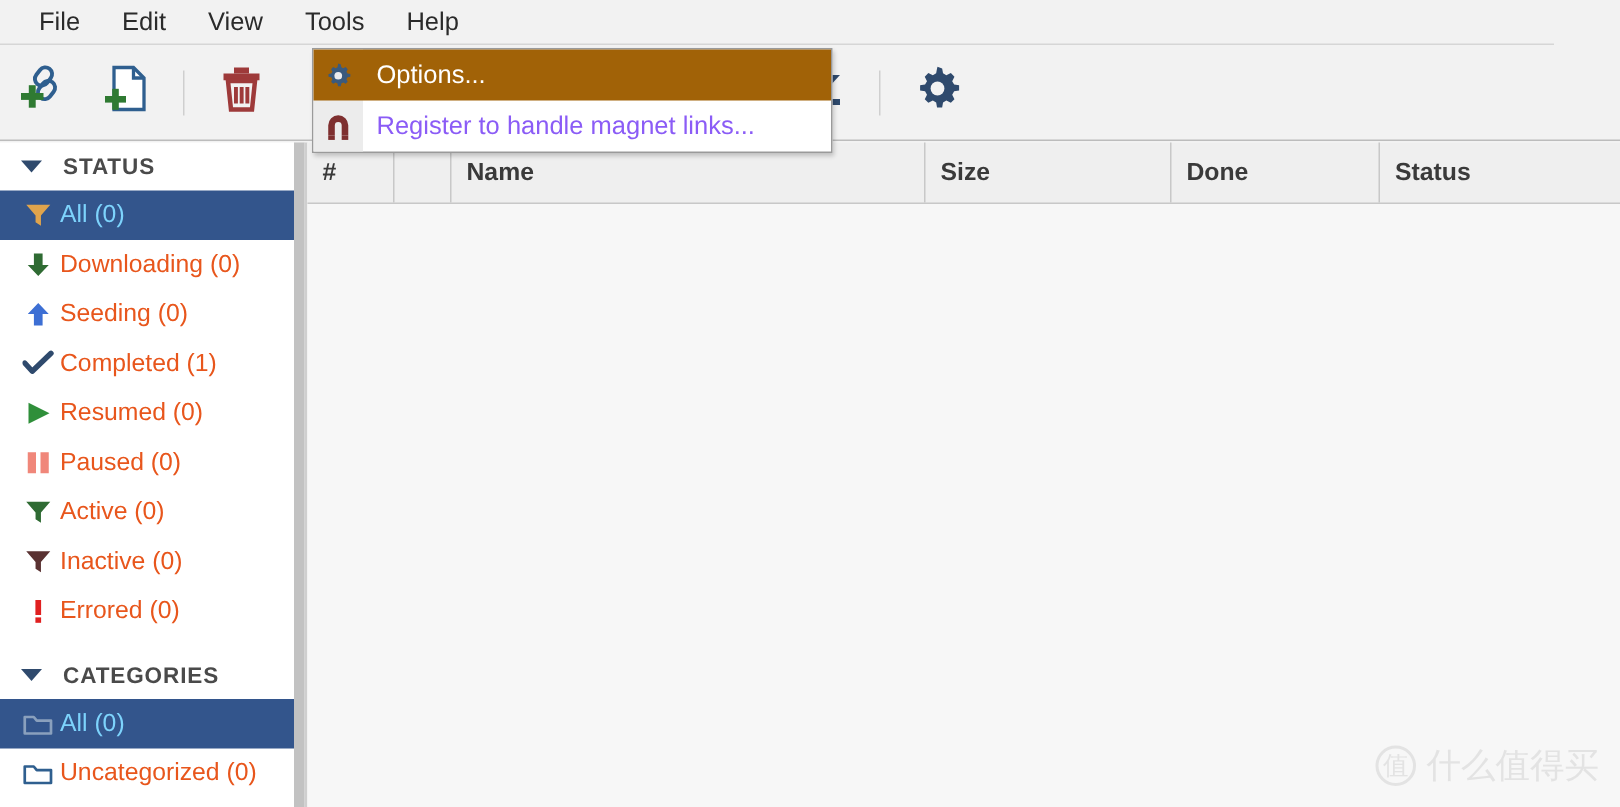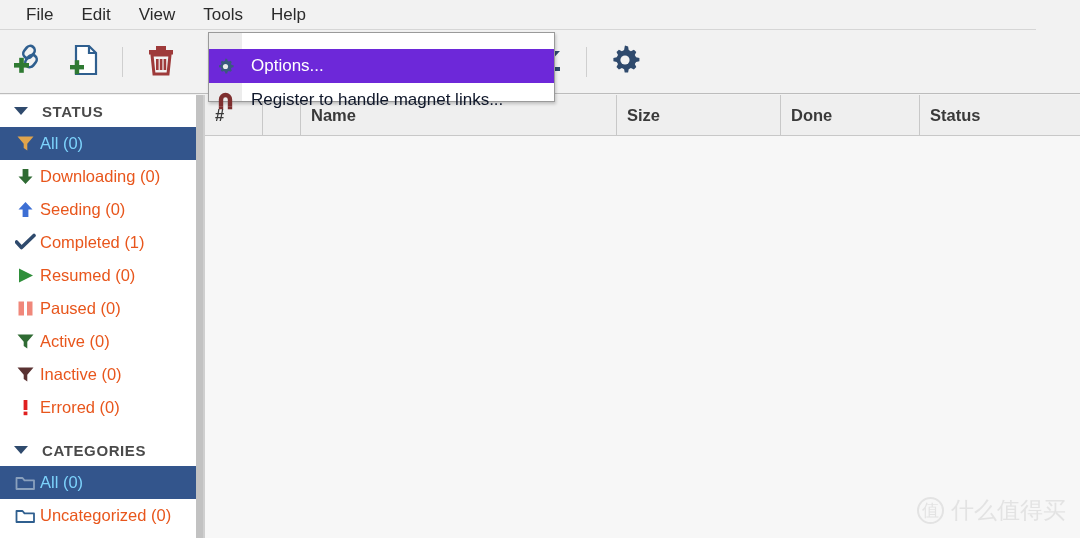--- a/index.html
+++ b/index.html
@@ -89,23 +89,23 @@
   .popup{
     position:absolute;left:208px;top:32px;width:347px;height:70px;
     background:#ffffff;border:1px solid #9a9a9a;box-sizing:border-box;
     z-index:50;box-shadow:1px 2px 3px rgba(0,0,0,.2);
   }
   .popup .gutter{
     position:absolute;left:0;top:0;width:33px;height:100%;background:#ececec;
   }
   .mrow{
     position:relative;display:flex;align-items:center;height:34px;
-    font-size:17px;color:#0f172a;box-sizing:border-box;z-index:2;
-  }
-  .mrow.hl{background:#6d28d9;color:#ffffff;margin-top:16px;}
+    font-size:17px;color:#8b5cf6;box-sizing:border-box;z-index:2;
+  }
+  .mrow.hl{background:#a16207;color:#ffffff;}
   .mrow .micon{width:33px;flex:0 0 33px;display:flex;align-items:center;justify-content:center;}
   .mrow .mlabel{padding-left:9px;white-space:nowrap;}
 
   
   .watermark{
     position:absolute;right:14px;bottom:12px;display:flex;align-items:center;
     color:#e3e3e3;font-size:23px;font-family:"DejaVu Sans",sans-serif;
     user-select:none;
   }
   .watermark .wm-circle{

